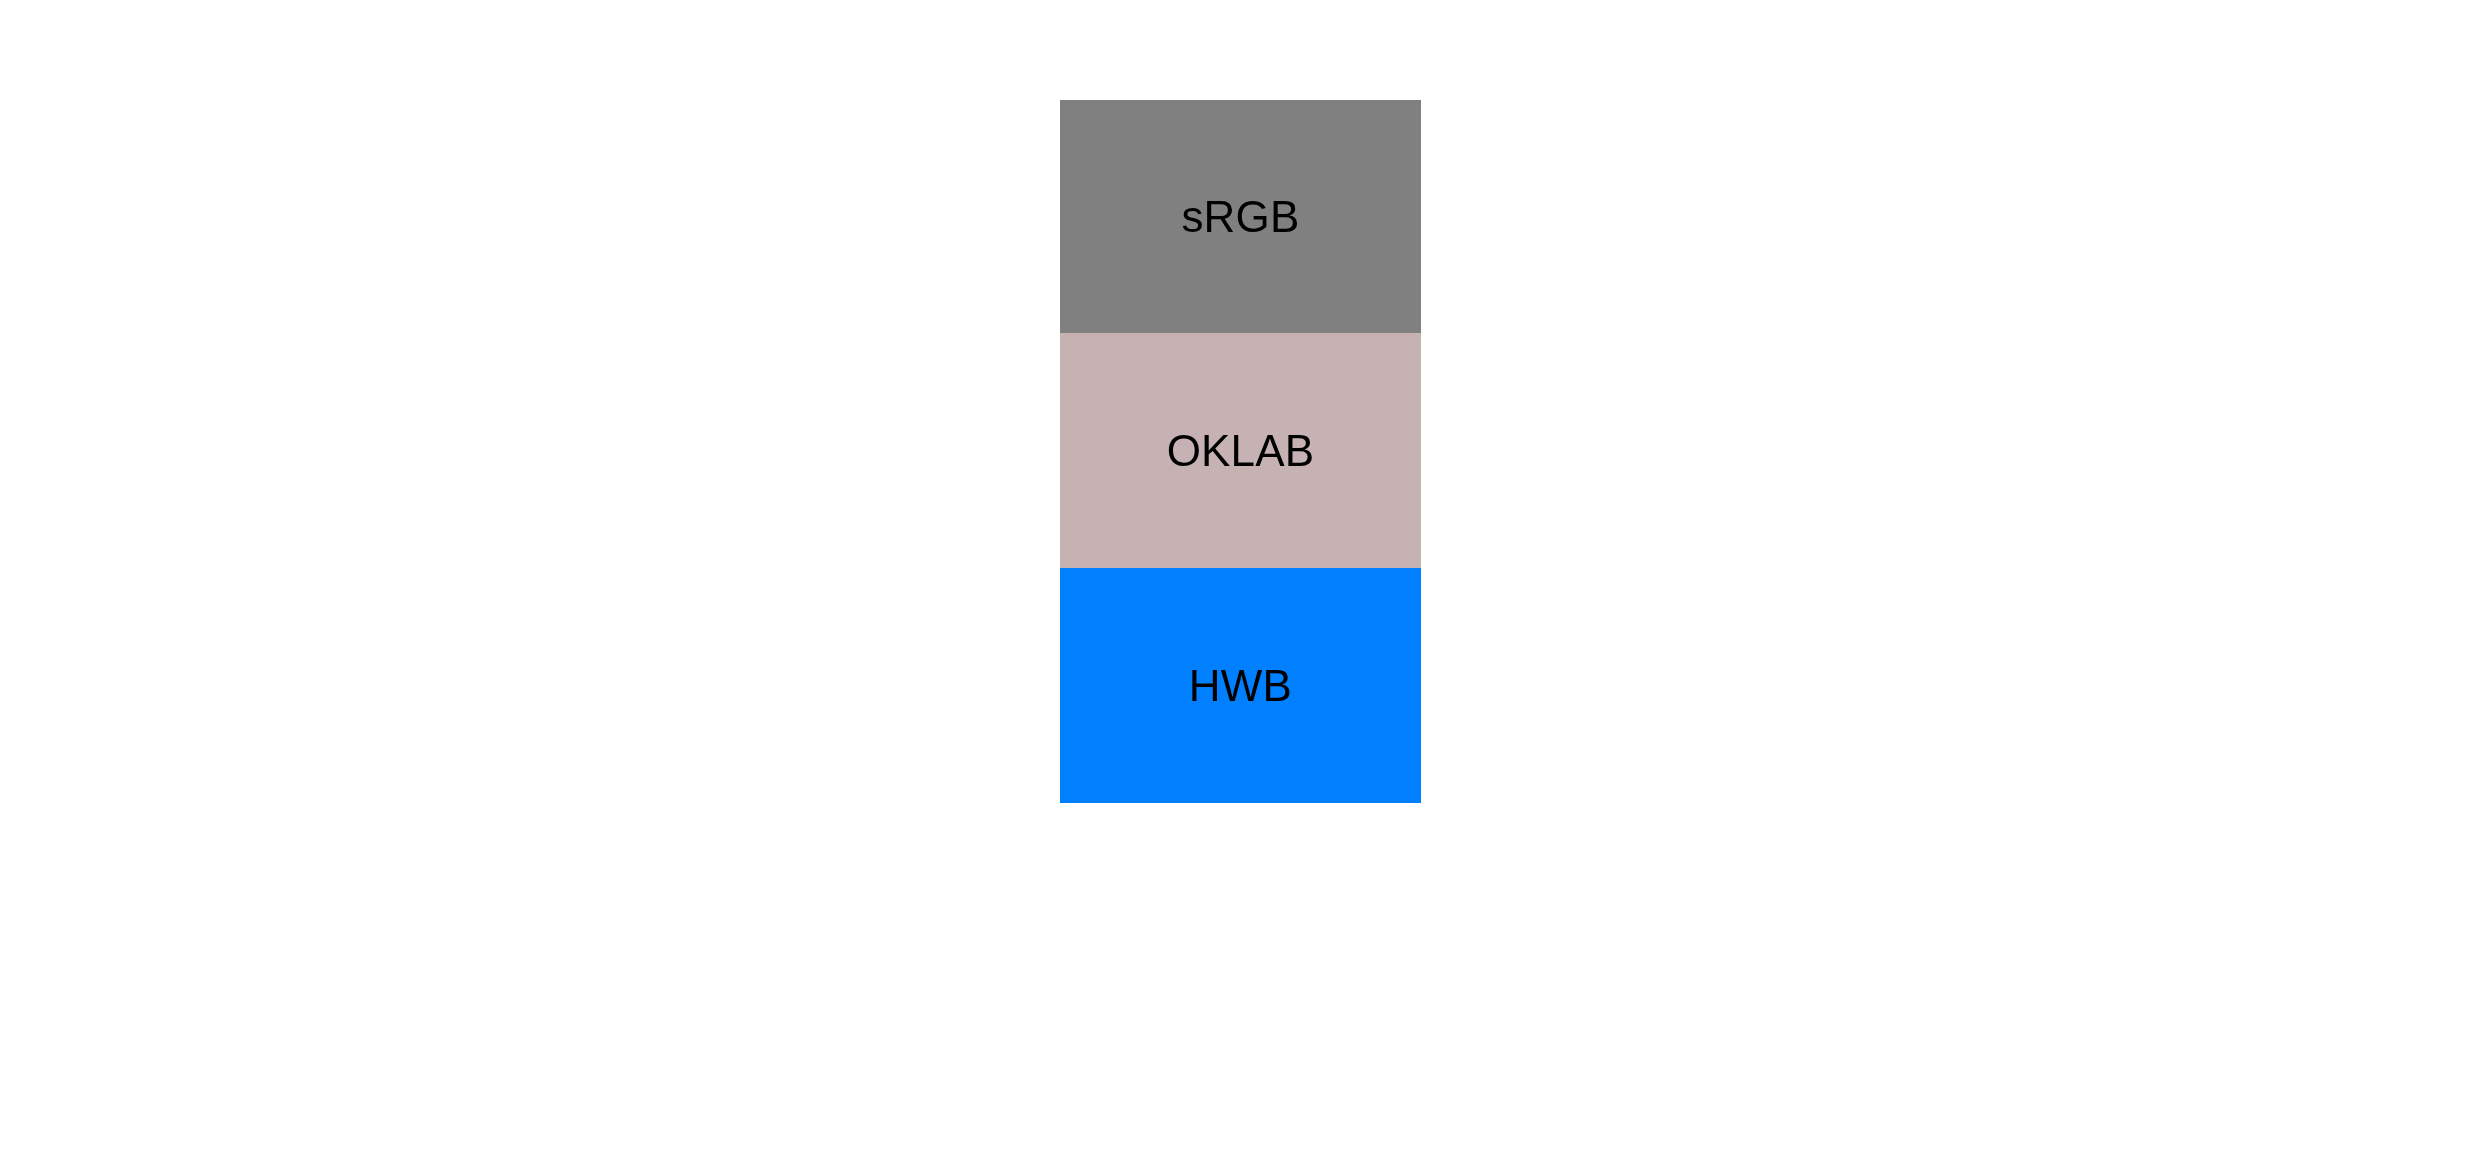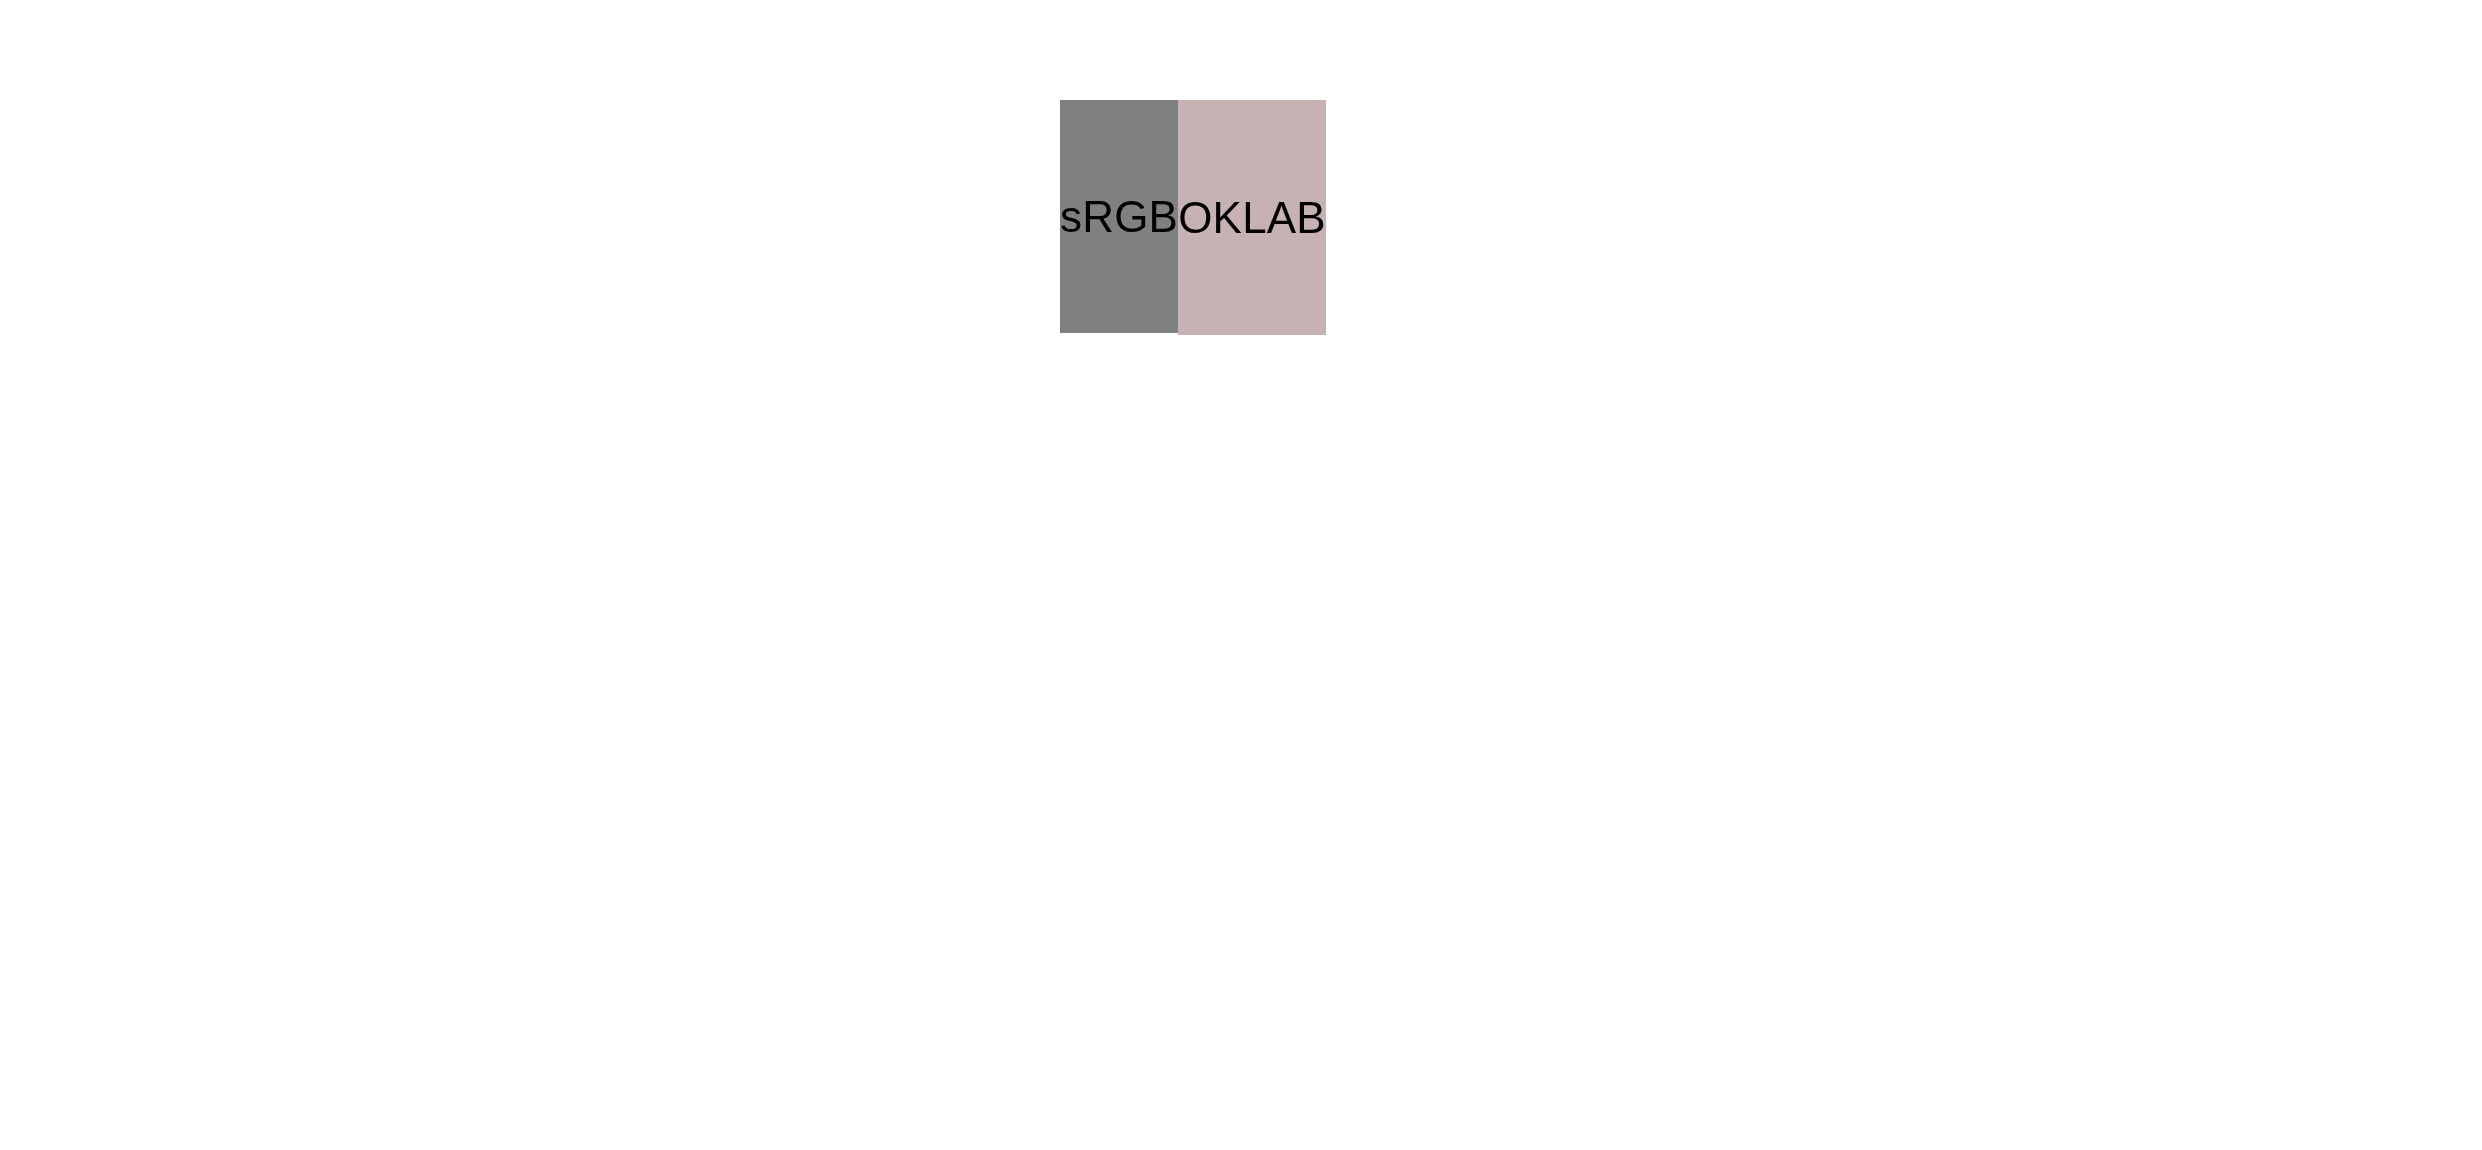--- a/index.html
+++ b/index.html
@@ -22,21 +22,21 @@
   }
 
   
   #swatch-column {
     position: absolute;
     left: 1060px;
     top: 100px;
     width: 361px;
     height: 938px;
     display: flex;
-    flex-direction: row;
+    flex-direction: column;
   }
 
   .swatch {
     display: flex;
     align-items: center;
     justify-content: center;
     box-sizing: border-box;
   }
 
   .swatch-label {
@@ -59,16 +59,19 @@
 
     <div class="swatch" style="background-color: rgb(128, 128, 128); height: 233px;">
       <span class="swatch-label">sRGB</span>
     </div>
 
     <div class="swatch" style="background-color: rgb(198, 178, 179); height: 235px;">
       <span class="swatch-label">OKLAB</span>
     </div>
 
 
+    <div class="swatch" style="background-color: rgb(0, 128, 255); height: 235px;">
+      <span class="swatch-label">HWB</span>
+    </div>
 
   </div>
 
 </div>
 
 </body></html>

